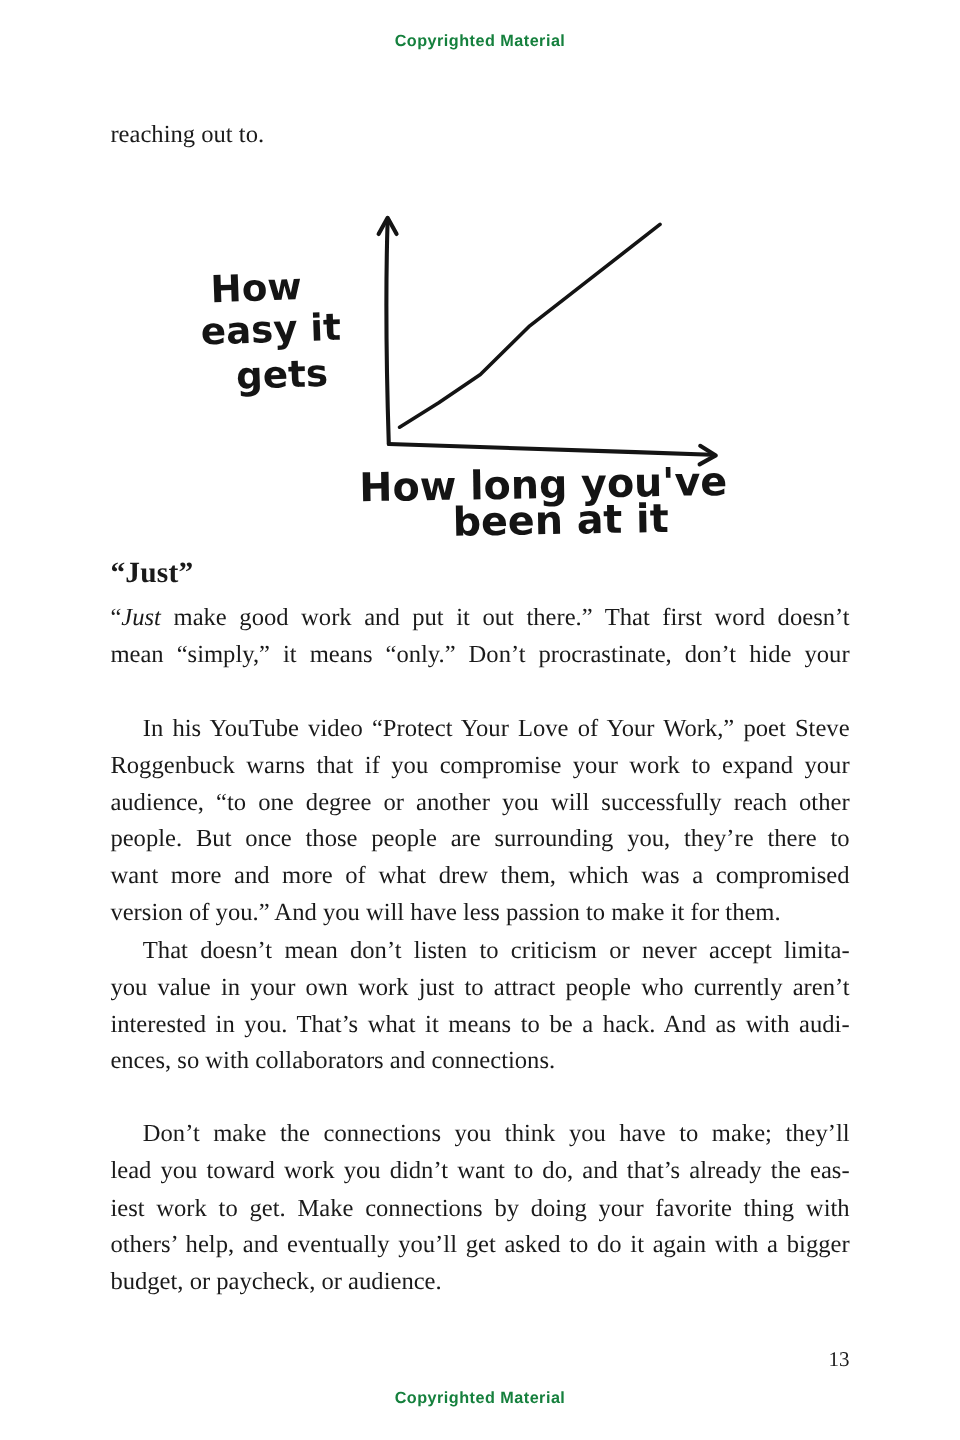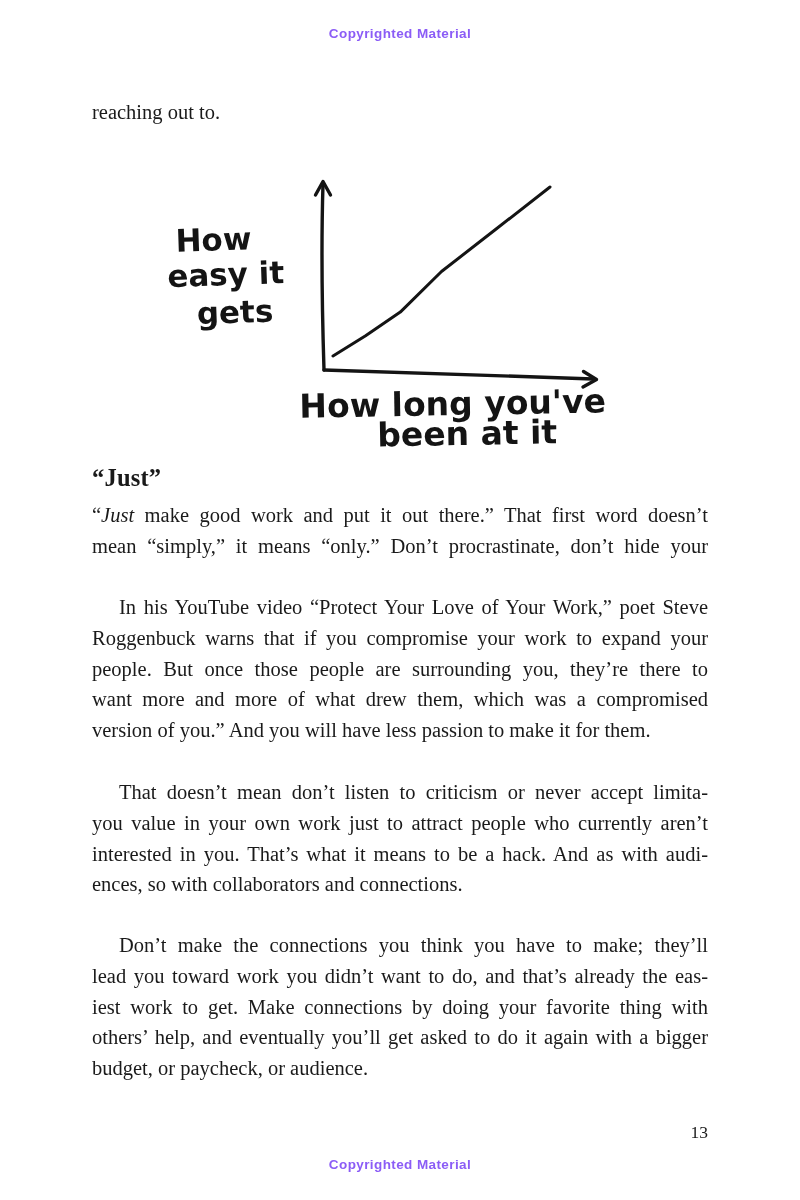--- a/index.html
+++ b/index.html
@@ -12,21 +12,21 @@
     color: #1a1a1a;
   }
   .copyright {
     position: absolute;
     width: 800px;
     text-align: center;
     font-family: "Liberation Sans", sans-serif;
     font-weight: bold;
     font-size: 13.5px;
     letter-spacing: 0.4px;
-    color: #8b5cf6;
+    color: #15803d;
   }
   .copyright.top { top: 26px; }
   .copyright.bottom { top: 1157px; }
 
   .textcol {
     position: absolute;
     left: 92px;
     width: 616px;
     font-size: 20.5px;
     line-height: 30.8px;
@@ -108,20 +108,21 @@
 
 <div class="heading">“Just”</div>
 
 <div class="textcol" style="top:500px">
     <div class="line">“<em>Just</em> make good work and put it out there.” That first word doesn’t</div>
     <div class="line">mean “simply,” it means “only.” Don’t procrastinate, don’t hide your</div>
   </div>
 <div class="textcol" style="top:592px">
     <div class="line indent">In his YouTube video “Protect Your Love of Your Work,” poet Steve</div>
     <div class="line">Roggenbuck warns that if you compromise your work to expand your</div>
+    <div class="line">audience, “to one degree or another you will successfully reach other</div>
     <div class="line">people. But once those people are surrounding you, they’re there to</div>
     <div class="line">want more and more of what drew them, which was a compromised</div>
     <div class="line last">version of you.” And you will have less passion to make it for them.</div>
   </div>
 <div class="textcol" style="top:777px">
     <div class="line indent">That doesn’t mean don’t listen to criticism or never accept limita-</div>
     <div class="line">you value in your own work just to attract people who currently aren’t</div>
     <div class="line">interested in you. That’s what it means to be a hack. And as with audi-</div>
     <div class="line last">ences, so with collaborators and connections.</div>
   </div>

